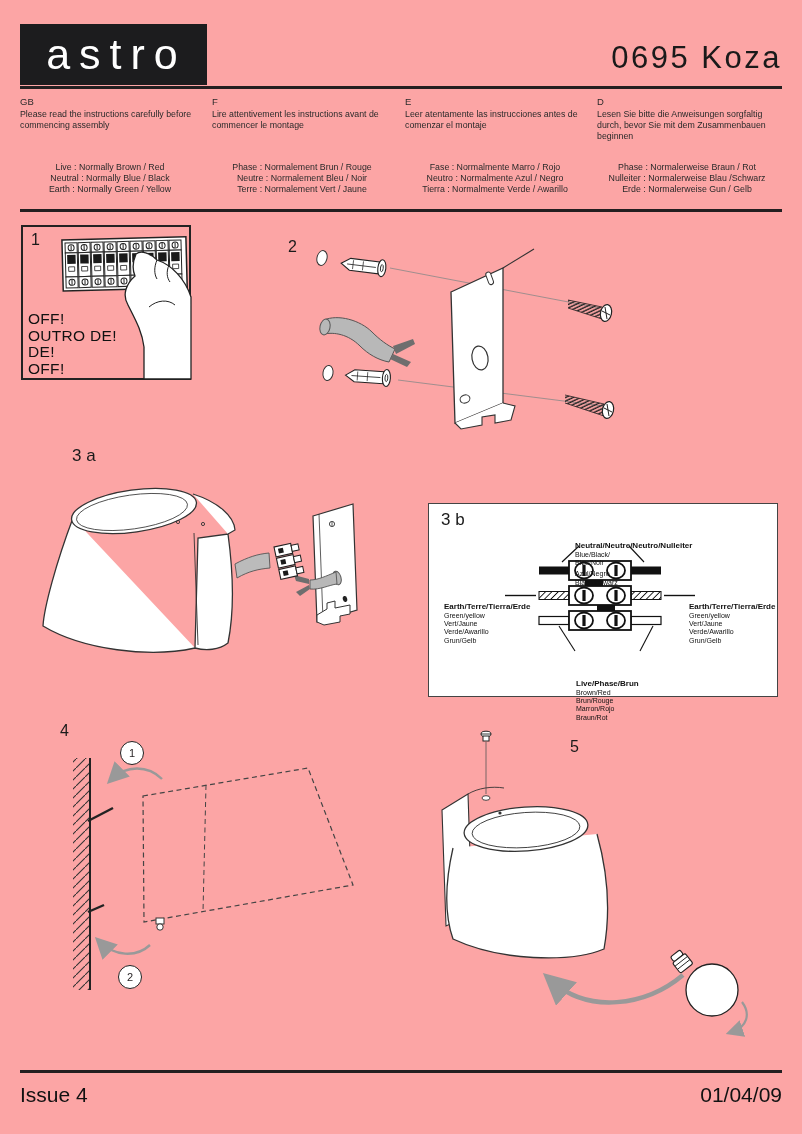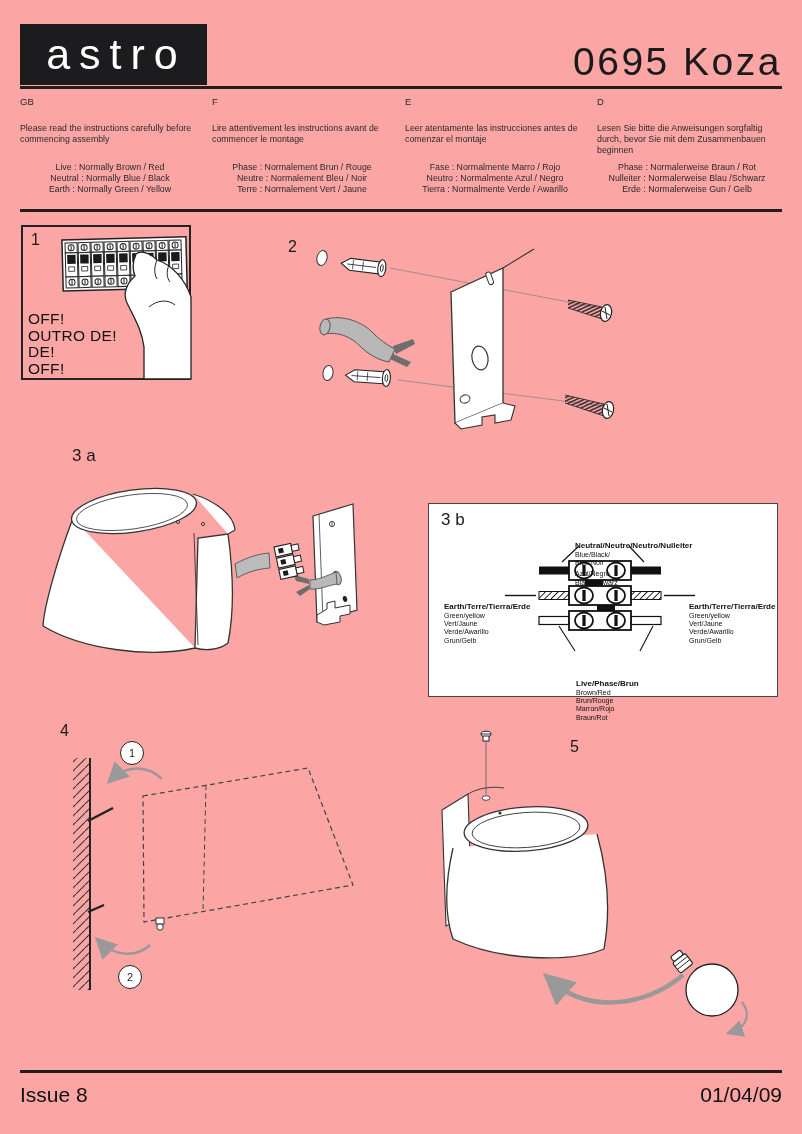--- a/index.html
+++ b/index.html
@@ -5,26 +5,26 @@
   html,body{margin:0;padding:0;background:#e8e8e8;}
   .page{position:relative;width:802px;height:1134px;background:#fca5a5;margin:0 auto;
         font-family:"Liberation Sans",sans-serif;color:#231f20;overflow:hidden;}
   .rule{position:absolute;left:20px;right:20px;height:3px;background:#231f20;}
 
   
   .logo-box{position:absolute;left:20px;top:24px;width:187px;height:61px;background:#1c1c1e;
             display:flex;align-items:center;justify-content:center;}
   .logo-text{color:#fff;font-size:43px;font-weight:300;letter-spacing:9px;margin-left:6px;
              font-family:"Liberation Sans",sans-serif;}
-  .product{position:absolute;right:20px;top:40px;font-size:39px;letter-spacing:2.5px;
+  .product{position:absolute;right:20px;top:40px;font-size:31px;letter-spacing:2.5px;
            font-weight:500;color:#1a1a1a;margin-left:29px;}
 
   
   .lang-col{position:absolute;top:96px;width:180px;font-size:8.8px;line-height:11px;color:#2a2a2a;}
-  .lang-code{font-size:9.5px;margin-bottom:16px;}
+  .lang-code{font-size:9.5px;margin-bottom:2px;}
   .wires{position:absolute;top:66px;left:0;right:0;text-align:center;}
 
   
   .step-label{position:absolute;font-size:16px;color:#1a1a1a;}
   .step-label.big{font-size:17px;}
 
   
   .d1-box{position:absolute;left:21px;top:225px;width:170px;height:155px;
           border:2px solid #222;box-sizing:border-box;}
   .d1-warning{position:absolute;left:5px;top:84px;font-size:15.5px;font-weight:400;
@@ -385,16 +385,16 @@
         <rect x="-8" y="-15" width="16" height="13" rx="2" fill="#fff" stroke="#222" stroke-width="1.1"></rect>
         <line x1="-8" y1="-11" x2="8" y2="-11" stroke="#222" stroke-width="0.9"></line>
         <line x1="-8" y1="-7" x2="8" y2="-7" stroke="#222" stroke-width="0.9"></line>
       </g>
       <circle cx="292" cy="272" r="26" fill="#fff" stroke="#222" stroke-width="1.3"></circle>
     </g>
     <path d="M322,284 C331,296 327,309 312,314" fill="none" stroke="#999" stroke-width="2.2" marker-end="url(#ah5)"></path>
   </svg>
 
   <div class="rule" style="top:1070px"></div>
-  <div class="footer-text" style="left:20px">Issue 8</div>
+  <div class="footer-text" style="left:20px">Issue 4</div>
   <div class="footer-text" style="right:20px">01/04/09</div>
 
 </div>
 
 </body></html>

